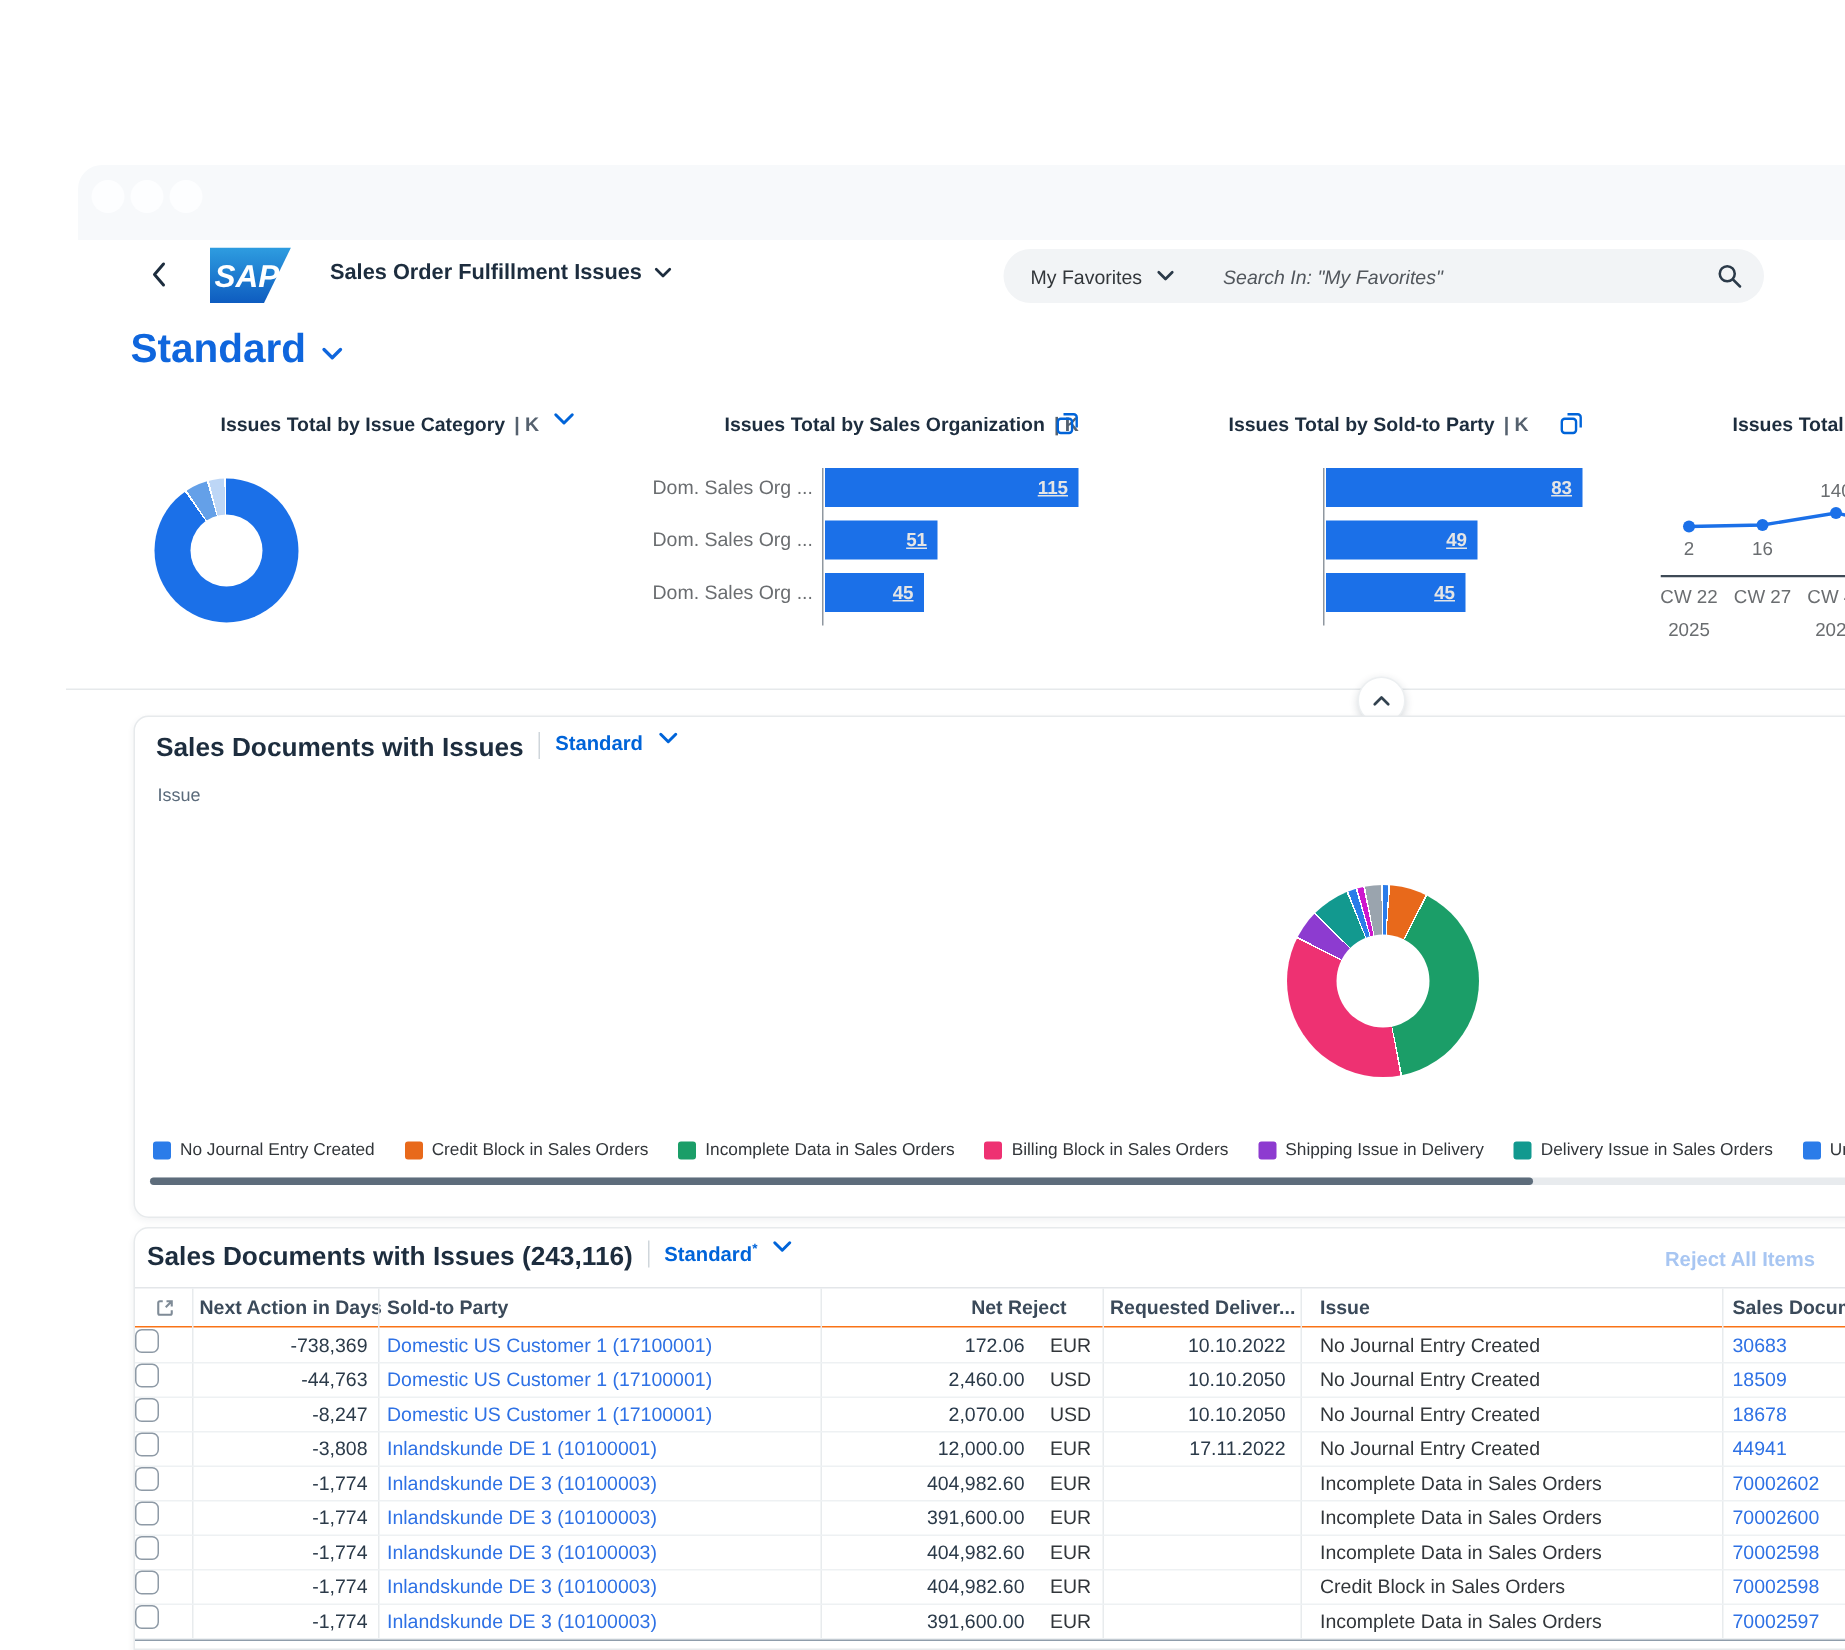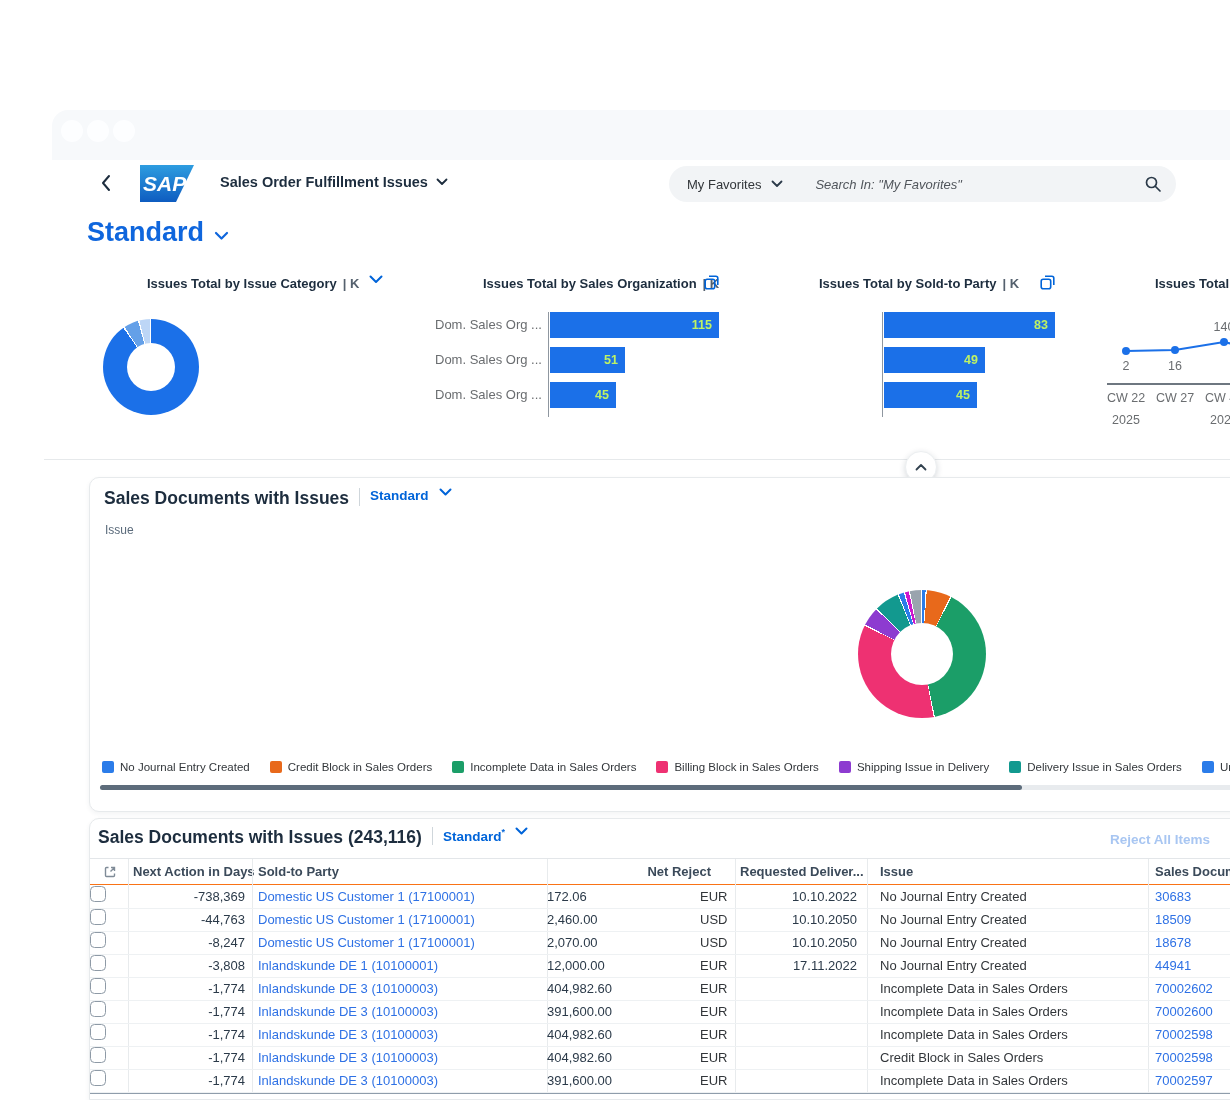--- a/index.html
+++ b/index.html
@@ -30,21 +30,21 @@
   .donut1::after{inset:24px;}
   .kleg{position:absolute;left:122px;top:44px;width:170px;}
   .kleg-row{display:flex;align-items:center;height:18px;margin-bottom:17px;}
   .kleg-sq{width:13px;height:13px;border-radius:2px;margin-right:9px;flex:0 0 auto;border:1px solid rgba(0,0,0,.12);box-sizing:border-box;}
   .kleg-label{flex:1;font-size:13px;color:#32363a;}
   .kleg-val{font-size:13px;color:#32363a;}
   .bar-labels{position:absolute;top:38px;left:0;}
   .bar-label{height:26px;margin-bottom:9px;line-height:26px;font-size:13px;color:#6a6d70;white-space:nowrap;overflow:hidden;}
   .bars-col{position:absolute;top:38px;border-left:1px solid #8f97a0;padding-left:1px;}
   .hbar{height:26px;background:#1b70e8;margin-bottom:9px;display:flex;align-items:center;justify-content:flex-end;padding-right:7px;box-sizing:border-box;}
-  .hbar-val{color:#bef264;font-size:12.5px;font-weight:700;}
+  .hbar-val{color:#e5e5e5;font-size:12.5px;font-weight:700;text-decoration:underline;}
   
   .divider{position:absolute;left:0;top:459px;width:1230px;height:1px;background:#e6e9eb;}
   .collapse-btn{position:absolute;left:861px;top:451px;width:30px;height:30px;border-radius:50%;background:#fff;border:1px solid #eceff1;box-shadow:0 2px 6px rgba(30,45,60,.18);display:flex;align-items:center;justify-content:center;cursor:pointer;}
   
   .card{position:absolute;left:45px;width:1185px;background:#fff;border:1px solid #e7eaec;box-shadow:0 2px 5px rgba(30,45,60,.06);box-sizing:border-box;overflow:hidden;}
   .card-head{position:absolute;left:14px;top:10px;display:flex;align-items:flex-start;gap:10px;white-space:nowrap;}
   .card-title{font-size:17.5px;font-weight:700;color:#1d2d3e;}
   .vsep{width:1px;height:18px;background:#cfd6db;}
   .variant-link{font-size:13.5px;font-weight:700;color:#0064d9;cursor:pointer;}
   .variant-link sup{font-size:9px;}
@@ -72,21 +72,21 @@
   .h-rd{left:650px;}
   .h-is{left:790px;}
   .h-doc{left:1065px;}
   .thead-icon{position:absolute;left:13px;top:6px;}
   .tbody{position:absolute;left:0;top:67px;width:1185px;}
   .trow{position:relative;height:23px;border-bottom:1px solid #eef1f3;box-sizing:border-box;}
   .tcell{position:absolute;top:0;line-height:22px;font-size:13px;color:#2b3a49;white-space:nowrap;}
   .c-check{left:10px;top:3px;}
   .c-na{left:38px;width:117px;text-align:right;}
   .c-st{left:168px;width:300px;}
-  .c-nv{left:457px;width:136px;text-align:left;}
+  .c-nv{left:457px;width:136px;text-align:right;}
   .c-cur{left:610px;width:42px;color:#32363a;}
   .c-rd{left:645px;width:122px;text-align:right;}
   .c-is{left:790px;width:270px;color:#32363a;}
   .c-doc{left:1065px;width:120px;}
   .link{color:#2e71e5;cursor:pointer;}
   .checkbox{display:inline-block;width:16px;height:16px;border:1.5px solid #8e9aa6;border-radius:4.5px;background:#fff;box-sizing:border-box;cursor:pointer;}
   .vline{position:absolute;top:40px;width:1px;height:234px;background:#e8ebed;}
   .tfoot{position:absolute;left:0;top:274px;width:1185px;height:28px;border-top:1px solid #8f9dab;}
   .f-total{position:absolute;left:38px;width:117px;top:2px;text-align:right;font-size:13px;font-weight:700;color:#1d2d3e;line-height:20px;}
   .f-link{position:absolute;left:536px;width:130px;top:2px;text-align:center;font-size:13px;font-weight:700;color:#0064d9;line-height:20px;cursor:pointer;}

